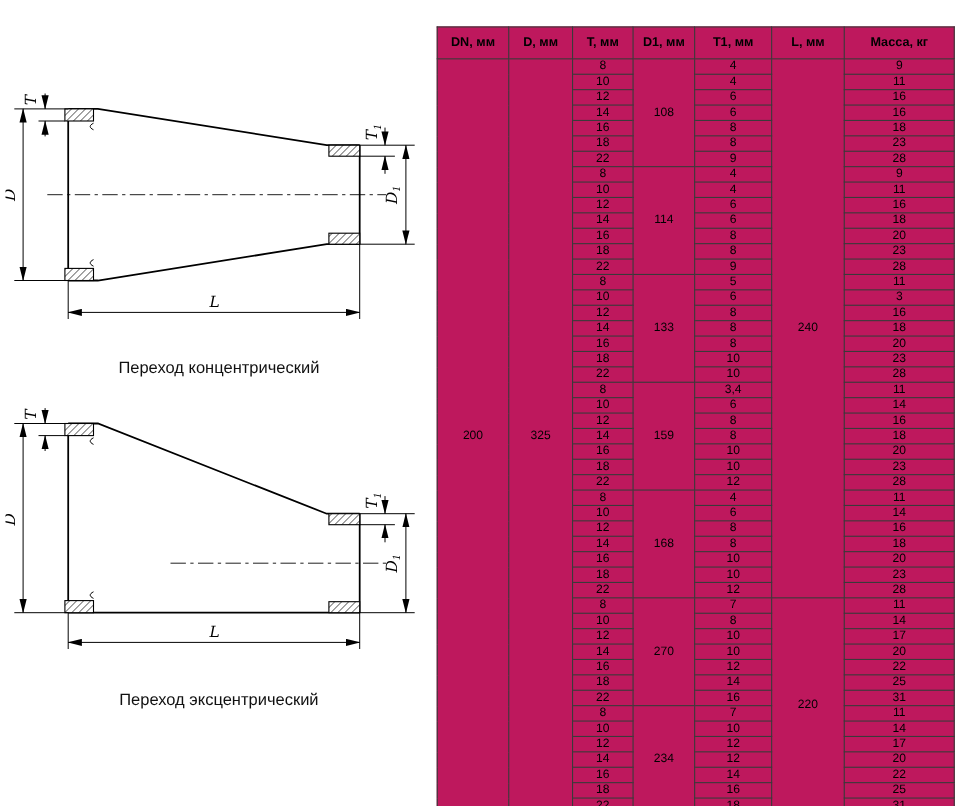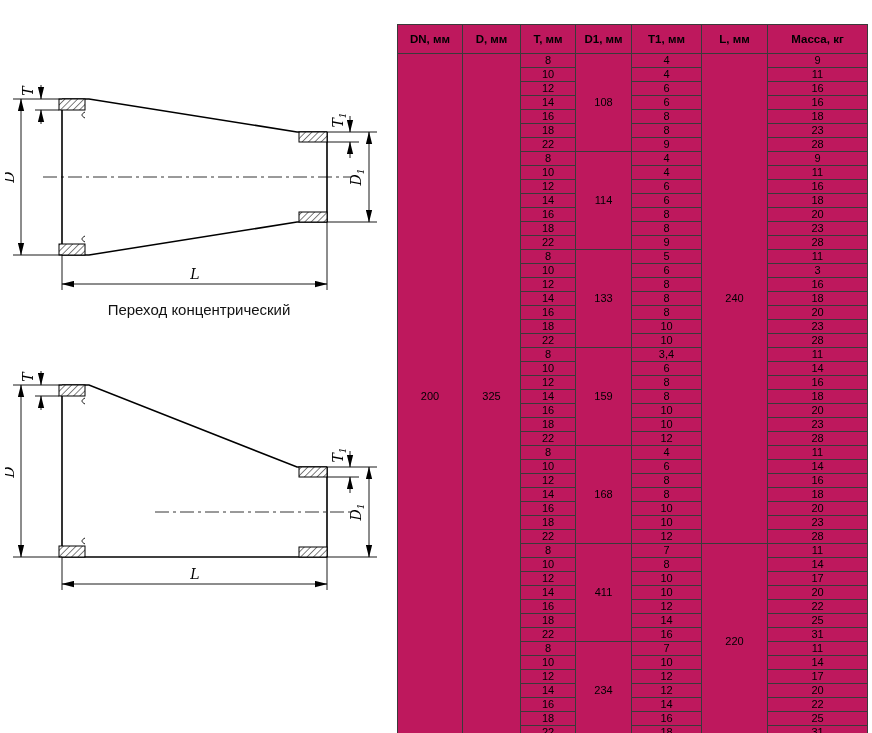--- a/index.html
+++ b/index.html
@@ -4,21 +4,21 @@
 <style>
   html,body{margin:0;padding:0;background:#fff;}
   .page{position:relative;width:872px;height:733px;background:#fff;overflow:hidden;
         font-family:"Liberation Sans",sans-serif;color:#000;}
 
   
   .fig{position:absolute;left:5px;width:388px;margin:0;}
   .fig-concentric{top:82px;}
   .fig-eccentric{top:362px;}
   .fig svg{display:block;}
-  .fig figcaption{text-align:center;font-size:15px;color:#111;margin-top:1px;
+  .fig figcaption{text-align:center;font-size:15px;color:#111;margin-top:26px;
                   font-family:"Liberation Sans",sans-serif;}
   .outline{stroke:#000;stroke-width:1.6;fill:none;stroke-linejoin:miter;}
   .thin{stroke:#000;stroke-width:0.9;fill:none;}
   .center{stroke:#000;stroke-width:0.8;fill:none;stroke-dasharray:14 4 3 4;}
   .dim-label{font:italic 14px "DejaVu Serif",serif;fill:#000;}
   .dim-sub{font-size:9px;}
 
   
   .spec-table{position:absolute;left:397px;top:24px;width:470px;height:716px;
               border-collapse:collapse;table-layout:fixed;background:#be185d;}
@@ -156,20 +156,21 @@
         <text class="dim-label" text-anchor="middle" transform="rotate(-90 356 150)" x="356" y="150"><tspan>D</tspan><tspan class="dim-sub" dy="3">1</tspan></text>
       </g>
 
       <g>
         <line class="thin" x1="57" y1="195" x2="57" y2="228"></line>
         <line class="thin" x1="322" y1="195" x2="322" y2="228"></line>
         <line class="thin" x1="57" y1="222" x2="322" y2="222" marker-start="url(#arr2)" marker-end="url(#arr2)"></line>
         <text class="dim-label" text-anchor="middle" x="190" y="217">L</text>
       </g>
     </svg>
+    <figcaption>Переход эксцентрический</figcaption>
   </figure>
 
   <table class="spec-table">
     <colgroup>
       <col style="width:65px">
         <col style="width:58px">
         <col style="width:55px">
       <col style="width:56px">
         <col style="width:70px">
         <col style="width:66px">
@@ -365,21 +366,21 @@
           <td>10</td>
           <td>23</td>
         </tr>
         <tr>
           <td>22</td>
           <td>12</td>
           <td>28</td>
         </tr>
         <tr>
           <td>8</td>
-          <td rowspan="7">411</td>
+          <td rowspan="7">270</td>
           <td>7</td>
           <td rowspan="14">220</td>
           <td>11</td>
         </tr>
         <tr>
           <td>10</td>
           <td>8</td>
           <td>14</td>
         </tr>
         <tr>

